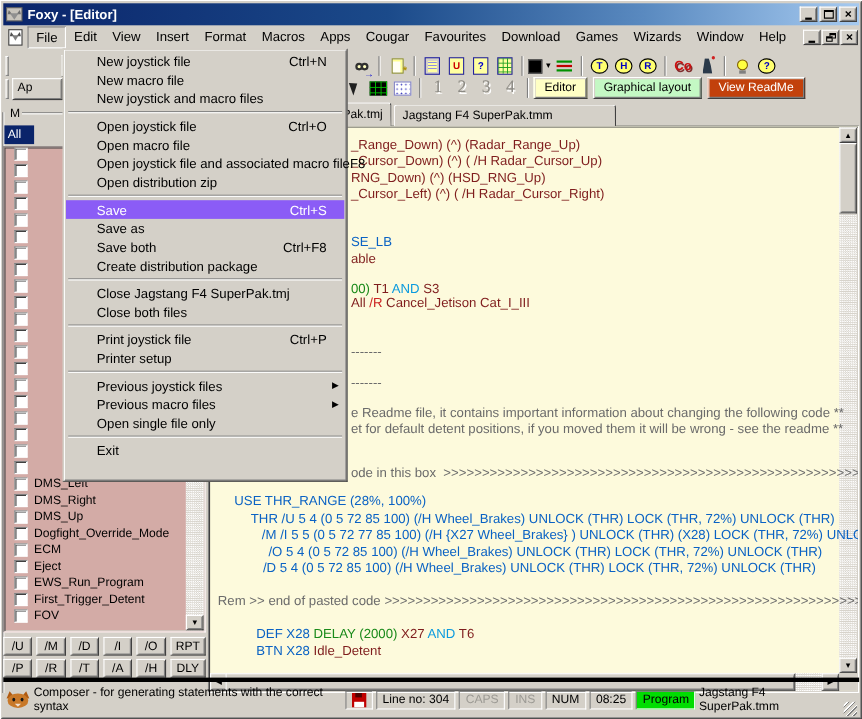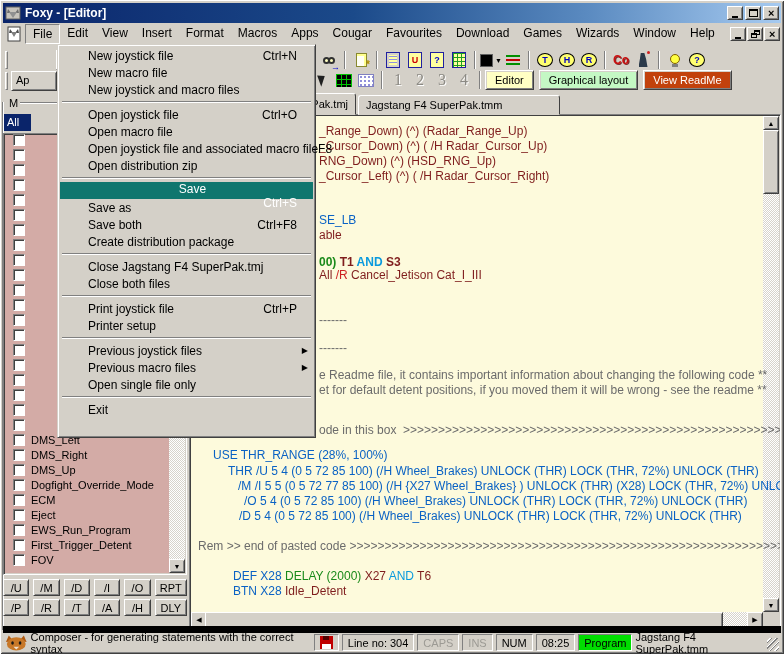--- a/index.html
+++ b/index.html
@@ -93,36 +93,36 @@
   .editor{position:absolute;left:189px;top:114px;width:592px;height:516px;background:#fdfadc;overflow:hidden;}
   .eline{position:absolute;white-space:pre;font-size:12px;line-height:14px;}
   .k{color:#7f1d1d;} .gr{color:#6b6b6b;} .b{color:#0a62c4;} .c{color:#0a9ade;} .g{color:#1a8a1a;} .r{color:#cc2222;}
   .evscroll{position:absolute;right:1px;top:1px;width:16px;bottom:17px;}
   .ehscroll{position:absolute;left:1px;right:17px;bottom:1px;height:16px;}
   .ethumbv{position:absolute;left:0;top:14px;width:16px;height:64px;}
   .ethumbh{position:absolute;left:14px;top:0;right:40px;height:16px;}
   .ecorner{position:absolute;right:1px;bottom:1px;width:16px;height:16px;background:#d4d0c8;}
 
   
-  .statusbar{position:absolute;left:3px;bottom:3px;right:3px;height:25px;display:flex;align-items:center;gap:3px;
-             border-top:7px solid #000000;font-size:11px;padding:1px 2px 0 2px;}
+  .statusbar{position:absolute;left:3px;bottom:3px;right:3px;height:35px;display:flex;align-items:center;gap:3px;
+             border-top:4px solid #000000;font-size:11px;padding:1px 2px 0 2px;}
   .sp{height:17px;display:flex;align-items:center;padding:0 5px;border:1px solid;border-color:#808080 #fff #fff #808080;white-space:nowrap;}
   .dim{color:#9c9a94;}
   .floppy{width:13px;height:13px;background:#c00000;position:relative;}
   .floppy:before{content:"";position:absolute;left:3px;top:0;width:6px;height:4px;background:#500000;}
   .floppy:after{content:"";position:absolute;left:2px;bottom:0;width:9px;height:5px;background:#fff;}
   .grip{margin-left:auto;width:13px;height:13px;align-self:flex-end;
         background:repeating-linear-gradient(135deg,transparent 0 2px,#fff 2px 3px,#808080 3px 4px);}
 
   
   .filemenu{position:absolute;left:57px;top:44px;width:259px;height:394px;background:#d4d0c8;z-index:60;padding:2px;
             border:1px solid;border-color:#d4d0c8 #404040 #404040 #d4d0c8;box-shadow:inset 1px 1px 0 #fff,inset -1px -1px 0 #808080;}
   .menu-item{position:relative;height:17px;display:flex;align-items:center;padding:0 16px 0 28px;font-size:12px;white-space:nowrap;}
   .menu-item .mi-accel{margin-left:auto;}
-  .menu-item.hl{background:#0f766e;color:#fff;flex-direction:column;}
+  .menu-item.hl{background:#8b5cf6;color:#fff;}
   .menu-sep{height:8px;position:relative;}
   .menu-sep:after{content:"";position:absolute;left:2px;right:2px;top:3px;border-top:1px solid #808080;border-bottom:1px solid #fff;}
   .mi-arrow{position:absolute;right:5px;font-size:8px;}
 </style>
 </head>
 <body>
 
 <div id="win">
 
   <div class="titlebar">
@@ -416,21 +416,21 @@
       <span class="ethumbh bout"></span>
       <span class="sbar-btn bout" style="top:0;left:auto;right:0;height:16px;">▶</span>
     </div>
     <div class="ecorner"></div>
   <div class="eline" style="left: 129px; top: 9px;"><span class="k">_Range_Down) (^) (Radar_Range_Up)</span></div>
       <div class="eline" style="left: 129px; top: 24px;"><span class="k">_Cursor_Down) (^) ( /H Radar_Cursor_Up)</span></div>
       <div class="eline" style="left: 129px; top: 39px;"><span class="k">RNG_Down) (^) (HSD_RNG_Up)</span></div>
       <div class="eline" style="left: 129px; top: 54px;"><span class="k">_Cursor_Left) (^) ( /H Radar_Cursor_Right)</span></div>
       <div class="eline" style="left: 129px; top: 98px;"><span class="b">SE_LB</span></div>
       <div class="eline" style="left: 129px; top: 113px;"><span class="k">able</span></div>
-      <div class="eline" style="left: 129px; top: 140px; font-weight: bold;"><span class="g">00)</span><span class="k"> T1 </span><span class="c">AND</span><span class="k"> S3</span></div>
+      <div class="eline" style="left: 129px; top: 140px;"><span class="g">00)</span><span class="k"> T1 </span><span class="c">AND</span><span class="k"> S3</span></div>
       <div class="eline" style="left: 129px; top: 153px;"><span class="k">All </span><span class="r">/R</span><span class="k"> Cancel_Jetison Cat_I_III</span></div>
       <div class="eline" style="left: 129px; top: 198px;"><span class="gr">-------</span></div>
       <div class="eline" style="left: 129px; top: 226px;"><span class="gr">-------</span></div>
       <div class="eline" style="left: 129px; top: 253px;"><span class="gr">e Readme file, it contains important information about changing the following code **</span></div>
       <div class="eline" style="left: 129px; top: 268px;"><span class="gr">et for default detent positions, if you moved them it will be wrong - see the readme **</span></div>
       <div class="eline" style="left: 129px; top: 308px;"><span class="gr">ode in this box  &gt;&gt;&gt;&gt;&gt;&gt;&gt;&gt;&gt;&gt;&gt;&gt;&gt;&gt;&gt;&gt;&gt;&gt;&gt;&gt;&gt;&gt;&gt;&gt;&gt;&gt;&gt;&gt;&gt;&gt;&gt;&gt;&gt;&gt;&gt;&gt;&gt;&gt;&gt;&gt;&gt;&gt;&gt;&gt;&gt;&gt;&gt;&gt;&gt;&gt;&gt;&gt;&gt;&gt;&gt;&gt;</span></div>
       <div class="eline" style="left: 23px; top: 333px;"><span class="b">USE THR_RANGE (28%, 100%)</span></div>
       <div class="eline" style="left: 38px; top: 349px;"><span class="b">THR /U 5 4 (0 5 72 85 100) (/H Wheel_Brakes) UNLOCK (THR) LOCK (THR, 72%) UNLOCK (THR)</span></div>
       <div class="eline" style="left: 48px; top: 364px;"><span class="b">/M /I 5 5 (0 5 72 77 85 100) (/H {X27 Wheel_Brakes} ) UNLOCK (THR) (X28) LOCK (THR, 72%) UNLOCK (TH</span></div>
       <div class="eline" style="left: 54px; top: 379px;"><span class="b">/O 5 4 (0 5 72 85 100) (/H Wheel_Brakes) UNLOCK (THR) LOCK (THR, 72%) UNLOCK (THR)</span></div>

